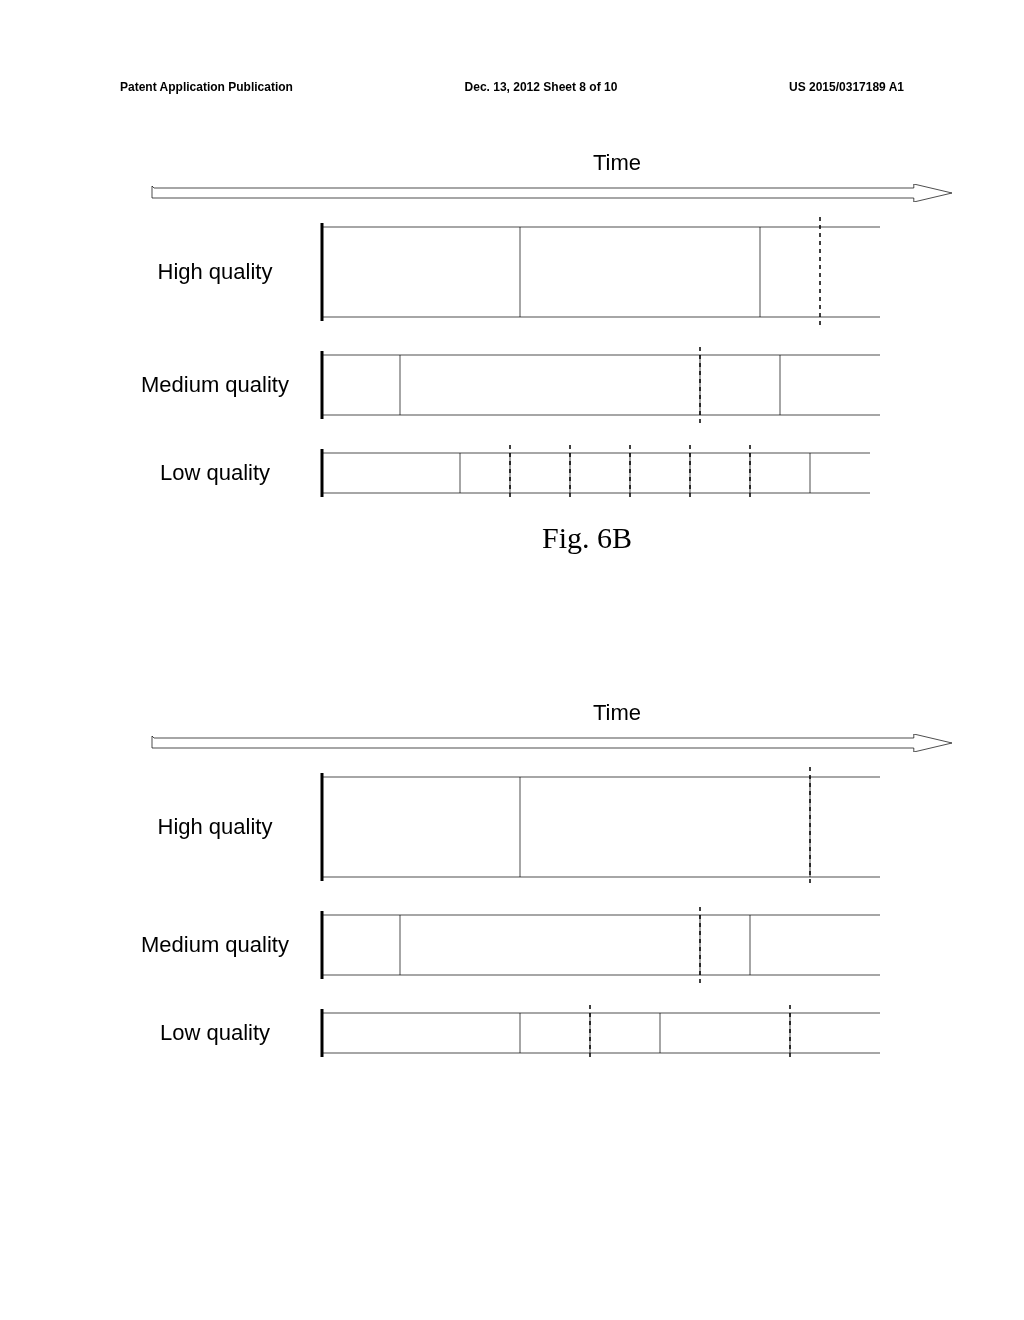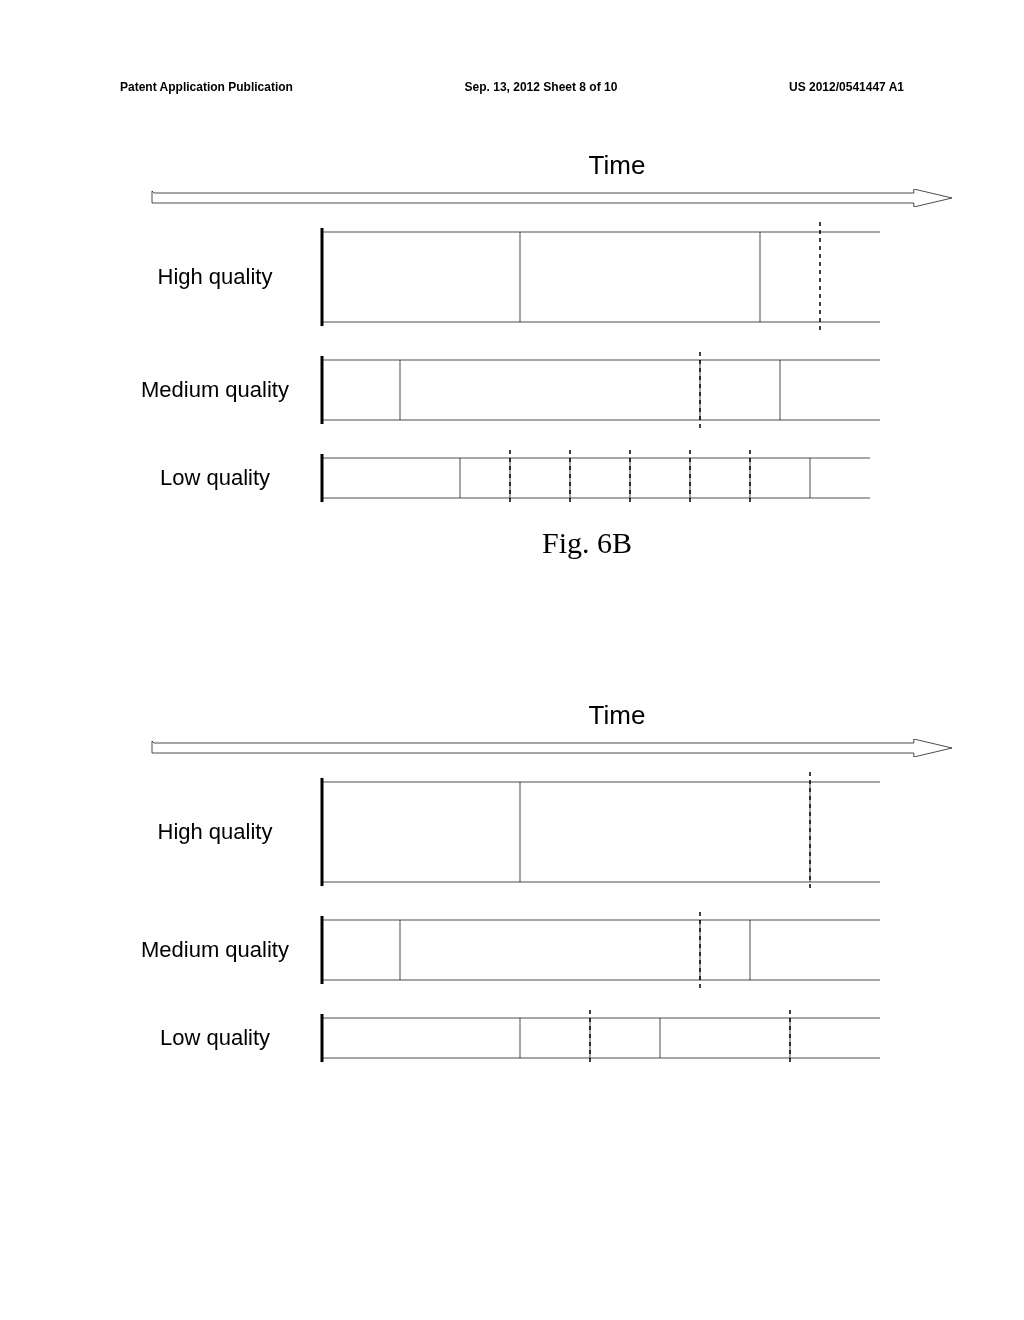--- a/index.html
+++ b/index.html
@@ -23,21 +23,21 @@
     }
     .figure-block {
       position: absolute;
       left: 120px;
       right: 70px;
     }
     .fig-6b { top: 150px; }
     .fig-6c { top: 700px; }
     .time-label {
       text-align: center;
-      font-size: 26px;
+      font-size: 22px;
       margin-bottom: 8px;
       margin-left: 160px;
     }
     .time-arrow {
       position: relative;
       height: 18px;
       margin-left: 30px;
       margin-right: 0;
       margin-bottom: 15px;
     }
@@ -69,22 +69,22 @@
       font-size: 30px;
       margin-top: 10px;
       margin-left: 100px;
     }
   </style>
 </head>
 <body>
 
 <div class="header">
   <span>Patent Application Publication</span>
-  <span>Sep. 13, 2012  Sheet 8 of 10</span>
-  <span>US 2012/0541447 A1</span>
+  <span>Dec. 13, 2012  Sheet 8 of 10</span>
+  <span>US 2015/0317189 A1</span>
 </div>
 
 <div class="figure-block fig-6b">
   <div class="time-label">Time</div>
   <div class="time-arrow">
     <svg viewBox="0 0 800 18" preserveAspectRatio="none">
       <path d="M 2 2 L 2 14 L 760 14 L 760 18 L 798 9 L 760 0 L 760 4 L 4 4 Z" fill="none" stroke="#000" stroke-width="0.7"></path>
     </svg>
   </div>
   <div id="rows-6b">

